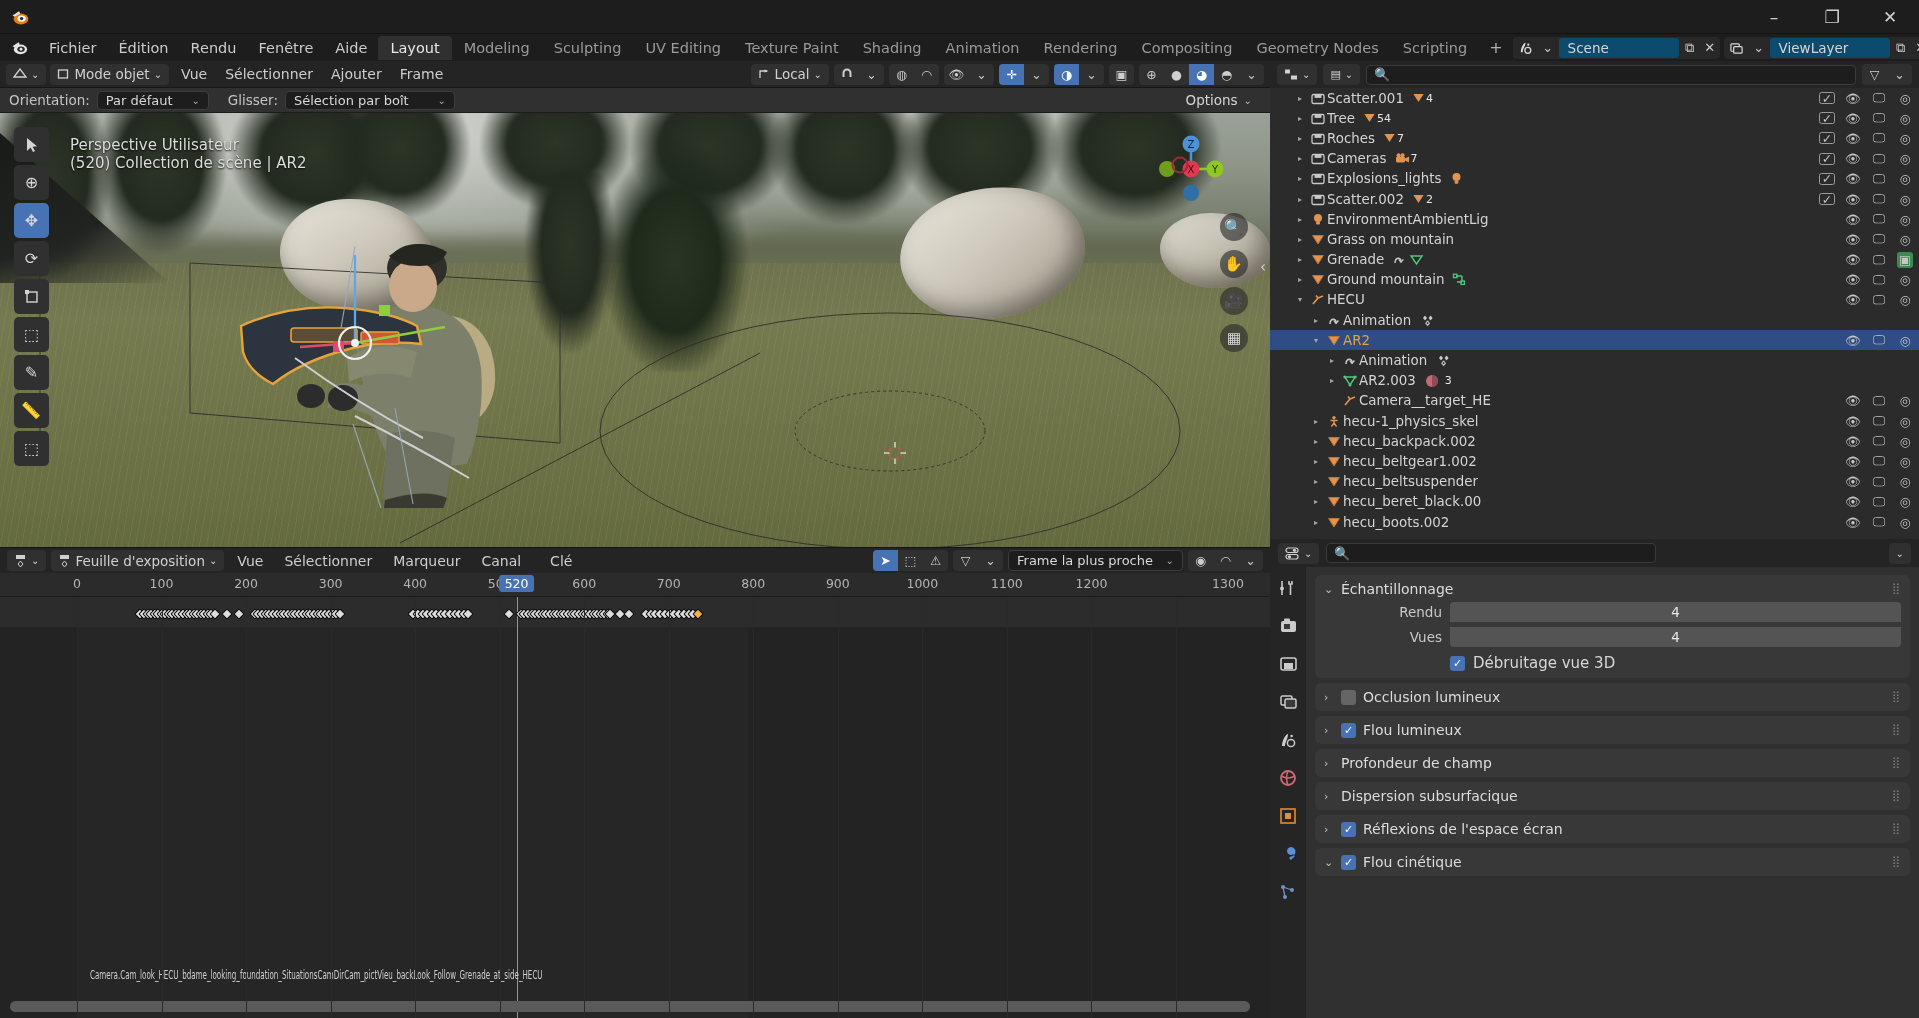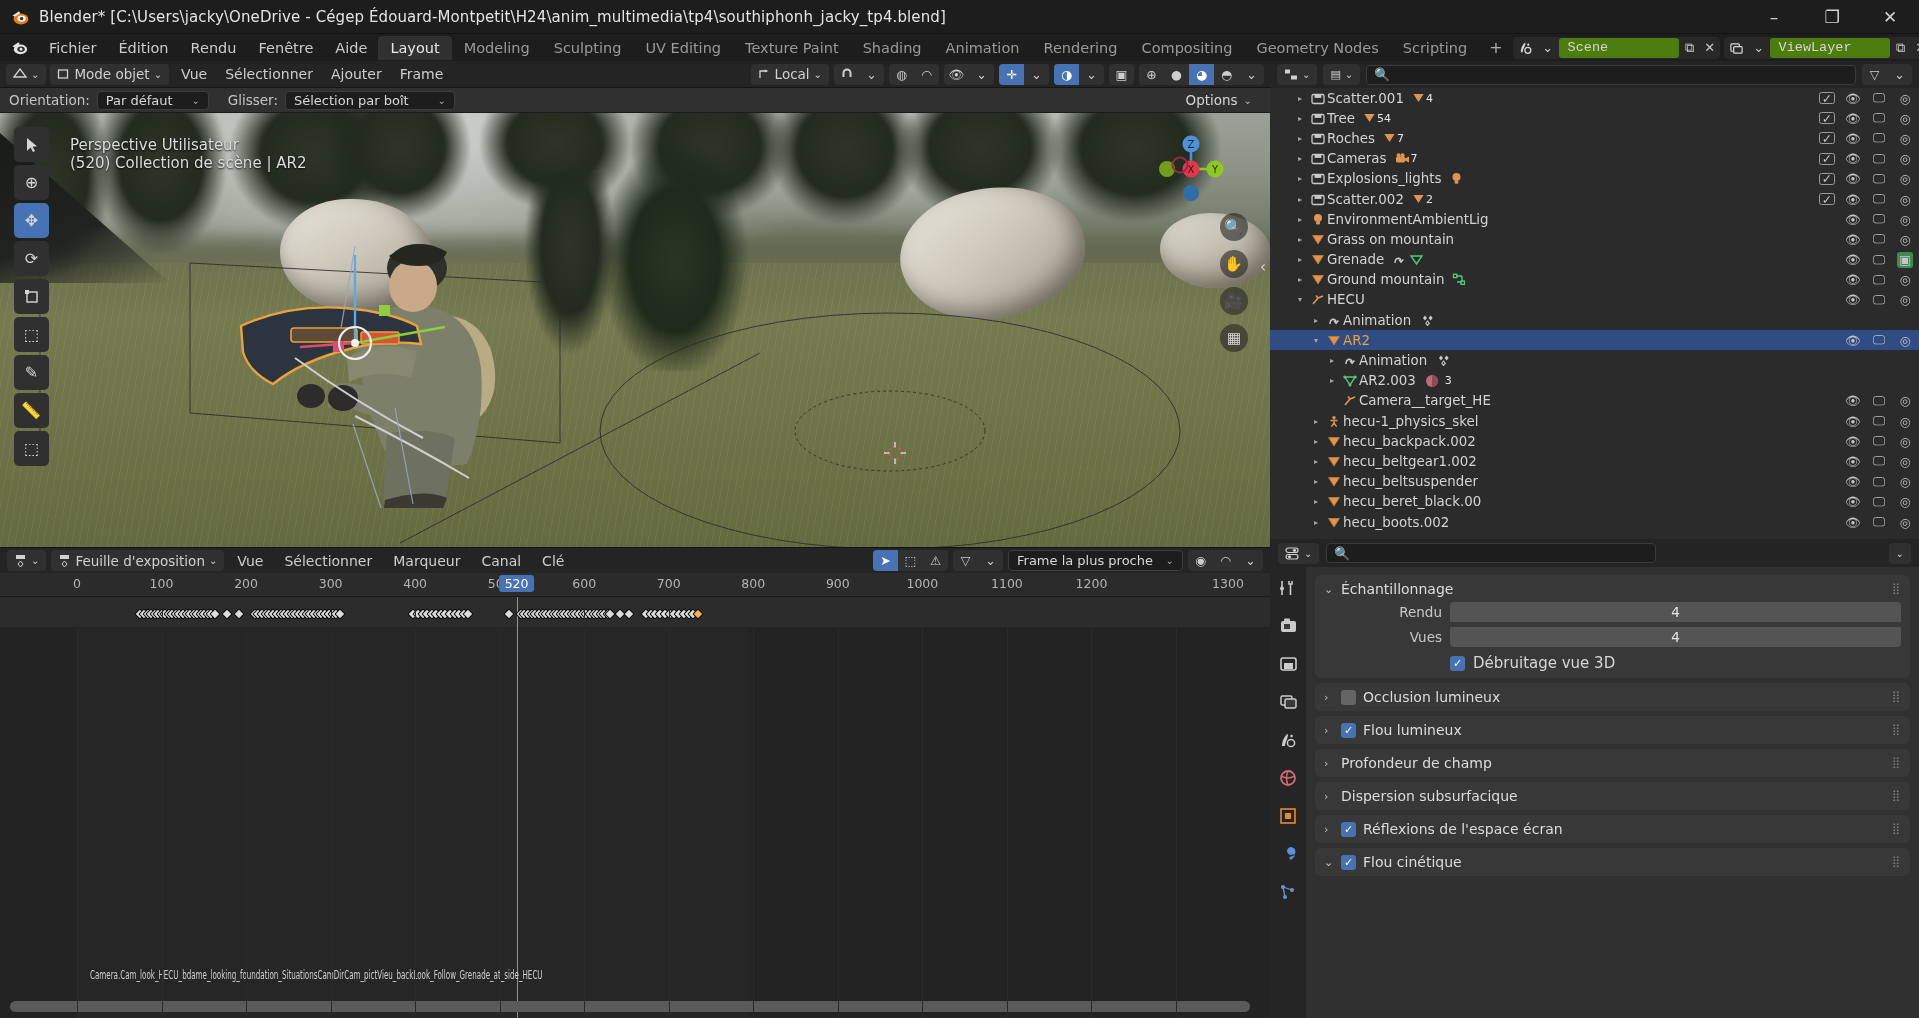--- a/index.html
+++ b/index.html
@@ -21,22 +21,22 @@
     padding:0 6px; gap:0px; }
   #topbar .mi { padding:3px 11px; font-size:14.5px; color:#cbcbcb; white-space:nowrap;}
   #topbar .spacer10{width:14px;}
   .wsTab { padding:4px 12px; font-size:14.5px; color:#9a9a9a; border-radius:4px 4px 0 0;
     white-space:nowrap;}
   .wsTab.active { background:#303030; color:#e8e8e8; }
   .plus { padding:3px 10px; color:#b0b0b0; font-size:16px;}
   .topRight { margin-left:auto; display:flex; align-items:center; gap:4px; padding-right:4px;}
   .idblock { display:flex; align-items:center; background:#282828; border-radius:4px; height:22px;}
   .idblock .ic { padding:0 5px; display:flex; align-items:center;}
-  .idblock .nm { background:#4d7c0f; height:20px; display:flex; align-items:center;
-     padding:0 9px; min-width:120px; font-size:13.5px; border-radius:3px; margin:0 1px;font-family:Liberation Mono, monospace;}
+  .idblock .nm { background:#0c4a6e; height:20px; display:flex; align-items:center;
+     padding:0 9px; min-width:120px; font-size:13.5px; border-radius:3px; margin:0 1px;}
   .mini { width:20px;height:20px; display:flex;align-items:center;justify-content:center;
      color:#c9c9c9; font-size:13px;}
 
   
   #vpheader { height:27px; background:#242424; display:flex; align-items:center;
     padding:0 6px; gap:4px; border-bottom:1px solid #161616; }
   .hdrbtn { display:flex;align-items:center; gap:4px; height:21px; padding:0 7px;
     background:#303030; border-radius:4px; font-size:13.5px; color:#d0d0d0; white-space:nowrap;}
   .hdrgrp { display:flex; align-items:center; background:#303030; border-radius:4px;
     height:21px; overflow:hidden;}
@@ -167,21 +167,20 @@
 
 <div id="titlebar">
   <span class="blender-logo">
     <svg width="20" height="20" viewBox="0 0 20 20">
       <ellipse cx="11" cy="12" rx="7.4" ry="5.4" fill="#e87d0d"></ellipse>
       <ellipse cx="11.6" cy="11.6" rx="4.2" ry="3.1" fill="#f6f6f6"></ellipse>
       <circle cx="11.6" cy="11.6" r="1.7" fill="#2a2a2a"></circle>
       <path d="M2.5 8.5 L9 4.2 L10.4 6.4 L4.6 9.8 Z" fill="#e0e0e0"></path>
     </svg>
   </span>
-  <span class="ttl">Blender* [C:\Users\jacky\OneDrive - Cégep Édouard-Montpetit\H24\anim_multimedia\tp4\southiphonh_jacky_tp4.blend]</span>
   <div class="win-btns">
     <div class="win-btn">–</div>
     <div class="win-btn">❐</div>
     <div class="win-btn close">✕</div>
   </div>
 </div>
 
 <div id="topbar">
   <span class="blender-logo" style="margin-left:4px;">
     <svg width="19" height="19" viewBox="0 0 20 20">
@@ -479,21 +478,21 @@
             <rect x="2" y="1" width="9" height="4" fill="#d0d0d0"></rect>
             <path d="M6.5 7 L9 10 L6.5 13 L4 10 Z" fill="none" stroke="#d0d0d0"></path>
           </svg>
         <span>Feuille d'exposition</span>
         <span style="margin-left:auto;font-size:10px;">⌄</span>
       </div>
       <span class="m" style="font-size:14px;color:#cdcdcd;padding:2px 8px;">Vue</span>
       <span class="m" style="font-size:14px;color:#cdcdcd;padding:2px 8px;">Sélectionner</span>
       <span class="m" style="font-size:14px;color:#cdcdcd;padding:2px 8px;">Marqueur</span>
       <span class="m" style="font-size:14px;color:#cdcdcd;padding:2px 8px;">Canal</span>
-      <span class="m" style="font-size:14px;color:#cdcdcd;padding:2px 8px;">Clé</span>
+      <span class="m" style="font-size:14px;color:#cdcdcd;padding:2px 8px;margin-left:8px;">Clé</span>
 
       <div style="margin-left:auto;display:flex;align-items:center;gap:5px;">
         <div class="hdrgrp">
           <span class="g on">➤</span>
           <span class="g">⬚</span>
           <span class="g">⚠</span>
         </div>
         <div class="hdrgrp">
           <span class="g">▽</span>
           <span class="g">⌄</span>

